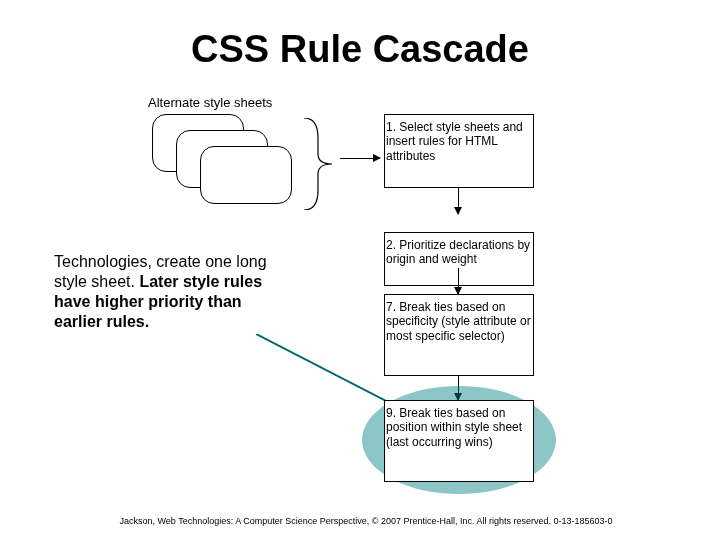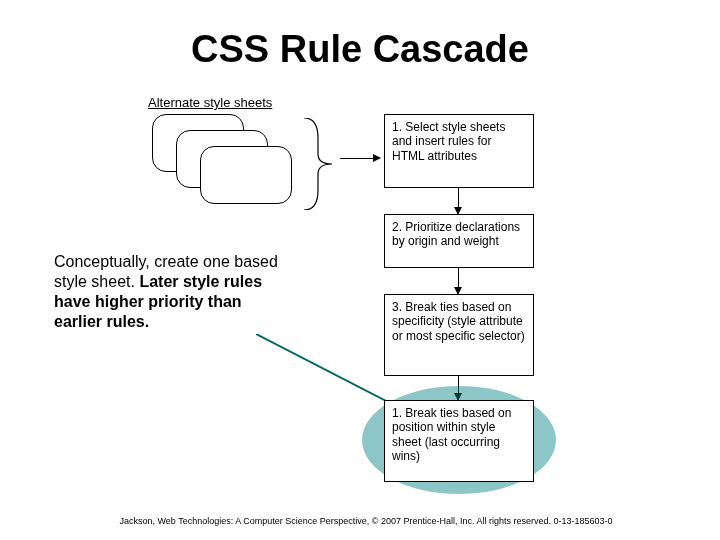--- a/index.html
+++ b/index.html
@@ -20,21 +20,20 @@
     font-size: 38px;
     font-weight: 700;
     color: #000;
   }
   .alt-label {
     position: absolute;
     top: 95px;
     left: 148px;
     font-size: 13px;
     color: #000;
-    text-decoration: underline;
   }
   
   .sheet {
     position: absolute;
     width: 92px;
     height: 58px;
     border: 1px solid #000;
     border-radius: 14px;
     background: #fff;
   }
@@ -68,25 +67,25 @@
   }
   
   .step {
     position: absolute;
     left: 384px;
     width: 150px;
     border: 1px solid #000;
     background: #fff;
     font-size: 12px;
     line-height: 1.2;
-    padding: 5px 7px;
+    padding: 5px 1px;
     color: #000;
   }
   .step1 { top: 114px; height: 74px; }
-  .step2 { top: 214px; height: 54px; }
+  .step2 { top: 232px; height: 54px; }
   .step3 { top: 294px; height: 82px; }
   .step4 { top: 400px; height: 82px; z-index: 2; }
   
   .vdown {
     position: absolute;
     left: 458px;
     width: 1px;
     background: #000;
   }
   .vdown::after {
@@ -155,27 +154,27 @@
 
 <svg class="bracket" viewBox="0 0 40 92">
   <path d="M 6 0 Q 20 0 20 20 L 20 36 Q 20 46 34 46 Q 20 46 20 56 L 20 72 Q 20 92 6 92" fill="none" stroke="#000" stroke-width="1.2"></path>
 </svg>
 <div class="brace-arrow"></div>
 
 <div class="step step1">1. Select style sheets and insert rules for HTML attributes</div>
 <div class="vdown vd1"></div>
 <div class="step step2">2. Prioritize declarations by origin and weight</div>
 <div class="vdown vd2"></div>
-<div class="step step3">3. Break ties based on specificity (style attribute or most specific selector)</div>
+<div class="step step3">7. Break ties based on specificity (style attribute or most specific selector)</div>
 <div class="vdown vd3"></div>
 
 <div class="ellipse"></div>
-<div class="step step4">1. Break ties based on position within style sheet (last occurring wins)</div>
+<div class="step step4">9. Break ties based on position within style sheet (last occurring wins)</div>
 
 <svg class="connector" viewBox="0 0 140 72">
   <line x1="0" y1="0" x2="140" y2="72" stroke="#006666" stroke-width="2"></line>
 </svg>
 
 <div class="para">
-  <span>Conceptually, create one based style sheet. </span><span class="bold">Later style rules have higher priority than earlier rules.</span>
+  <span>Technologies, create one long style sheet. </span><span class="bold">Later style rules have higher priority than earlier rules.</span>
 </div>
 
 <div class="footer">Jackson, Web Technologies: A Computer Science Perspective, © 2007 Prentice-Hall, Inc. All rights reserved. 0-13-185603-0</div>
 
 </body></html>

